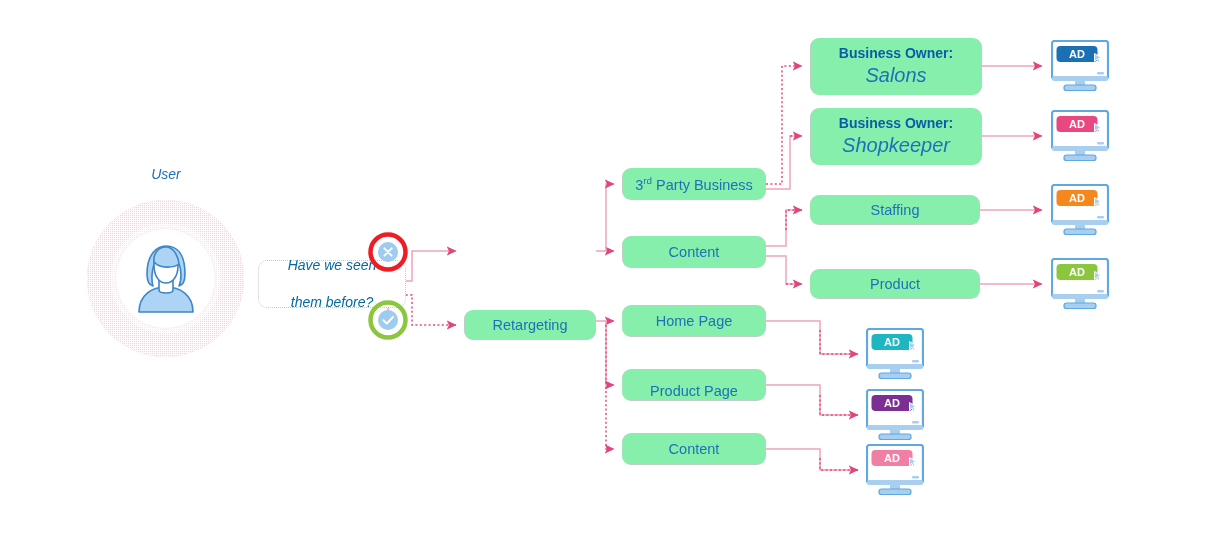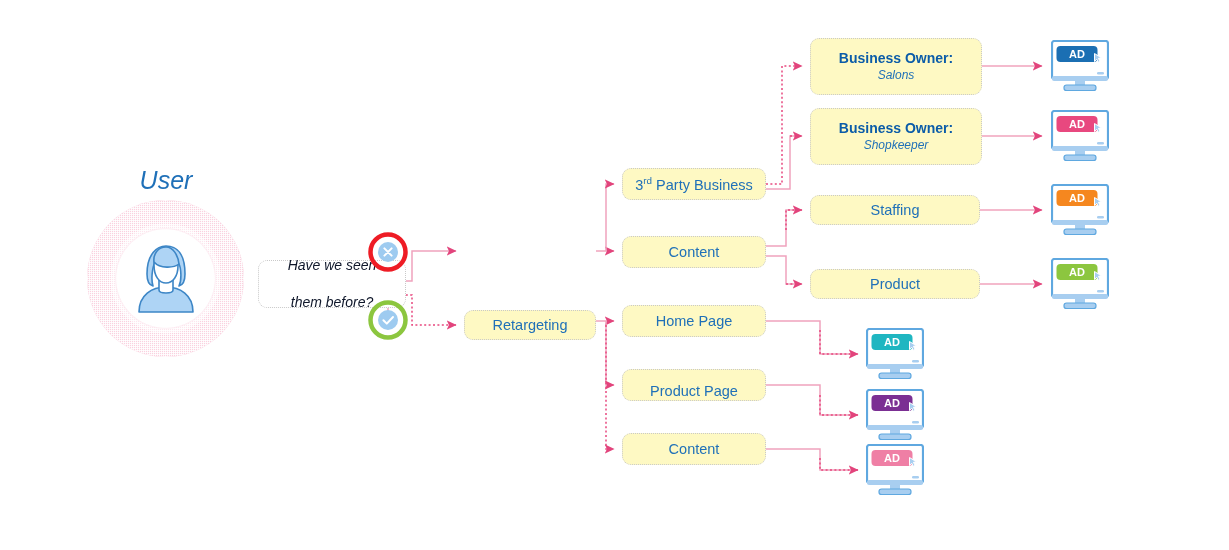--- a/index.html
+++ b/index.html
@@ -9,49 +9,49 @@
     overflow:hidden;position:relative;
   }
   #stage{position:absolute;left:0;top:0;width:1229px;height:550px;}
   #wires{position:absolute;left:0;top:0;width:1229px;height:550px;pointer-events:none;}
 
   
   .node{
     position:absolute;
     border:1px dotted #c9c9c9;
     border-radius:9px;
-    background:#fef9c3;
+    background:#86efac;
     display:flex;flex-direction:column;
     align-items:center;justify-content:center;
     color:#1f70b8;
     font-size:14.5px;
     text-align:center;
     box-sizing:border-box;
   }
   .node .l1{line-height:1.25;}
   .node .l2{line-height:1.25;}
   .node.bo .l1{font-weight:bold;color:#0b5ca8;font-size:14px;}
-  .node.bo .l2{font-style:italic;color:#1f70b8;font-size:12px;}
+  .node.bo .l2{font-style:italic;color:#1f70b8;font-size:20px;}
 
   
   #qbox{
     position:absolute;left:258px;top:260px;width:148px;height:48px;
     border:1px dotted #c9c9c9;border-radius:9px;background:#fff;
     display:flex;align-items:center;justify-content:center;
     box-sizing:border-box;
   }
   #qbox span{
-    color:#0f172a;font-style:italic;font-size:14px;line-height:1.35;text-align:center;
+    color:#0369a1;font-style:italic;font-size:14px;line-height:1.35;text-align:center;
     display:block;
   }
 
   
   #user-label{
     position:absolute;left:96px;top:166px;width:140px;text-align:center;
-    color:#1f70b8;font-style:italic;font-size:25px;
+    color:#1f70b8;font-style:italic;font-size:14px;
   }
 
   
   #avatar-wrap{position:absolute;left:87px;top:200px;width:157px;height:157px;}
   #ring{
     position:absolute;left:0;top:0;width:157px;height:157px;border-radius:50%;
     background:
       radial-gradient(circle at 50% 50%,
         rgba(255,255,255,0) 0 44%,
         rgba(234,78,131,0.14) 45% 49%,

